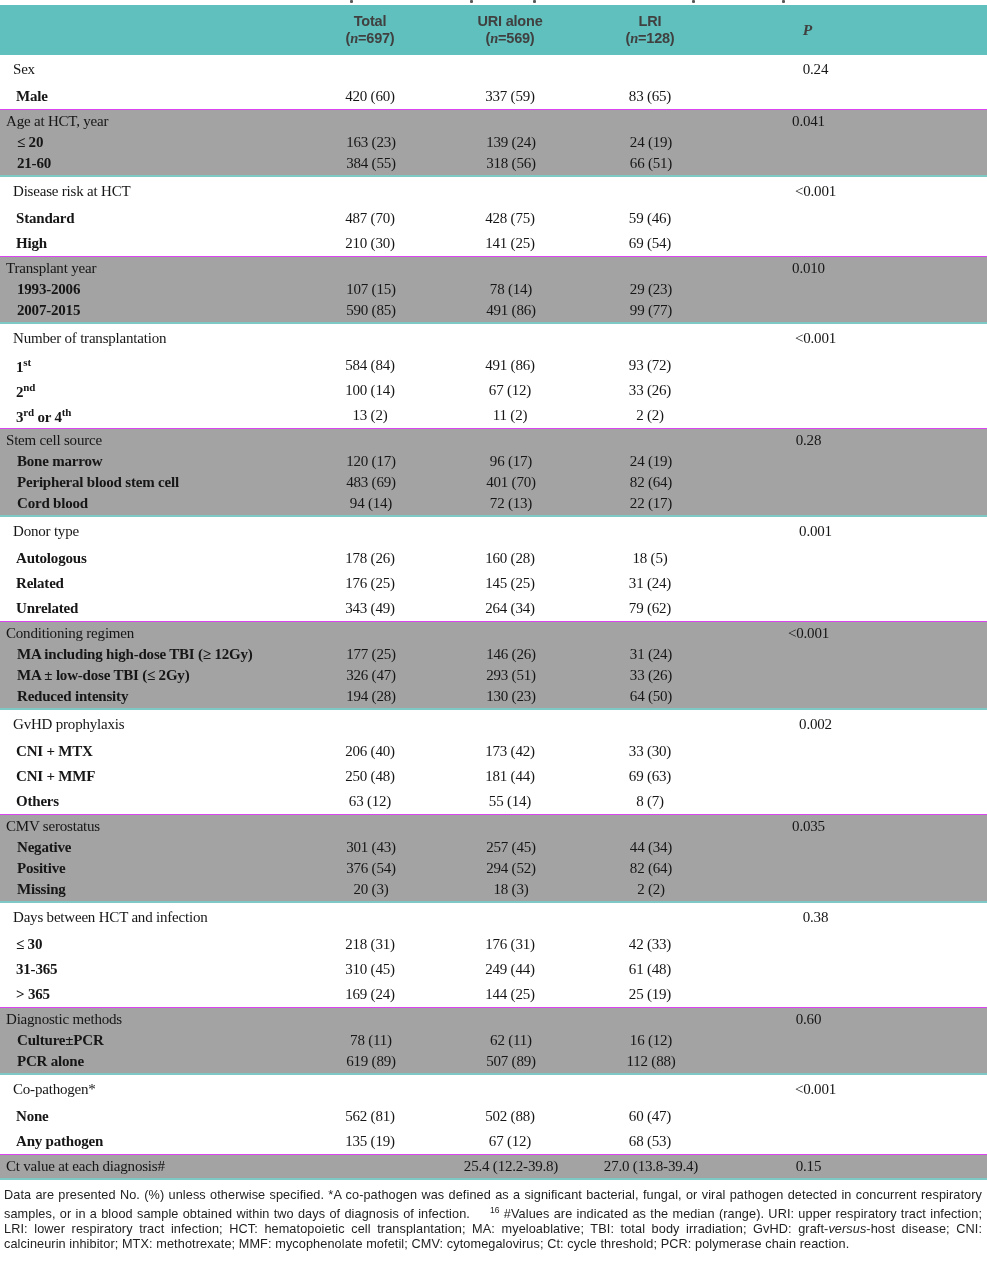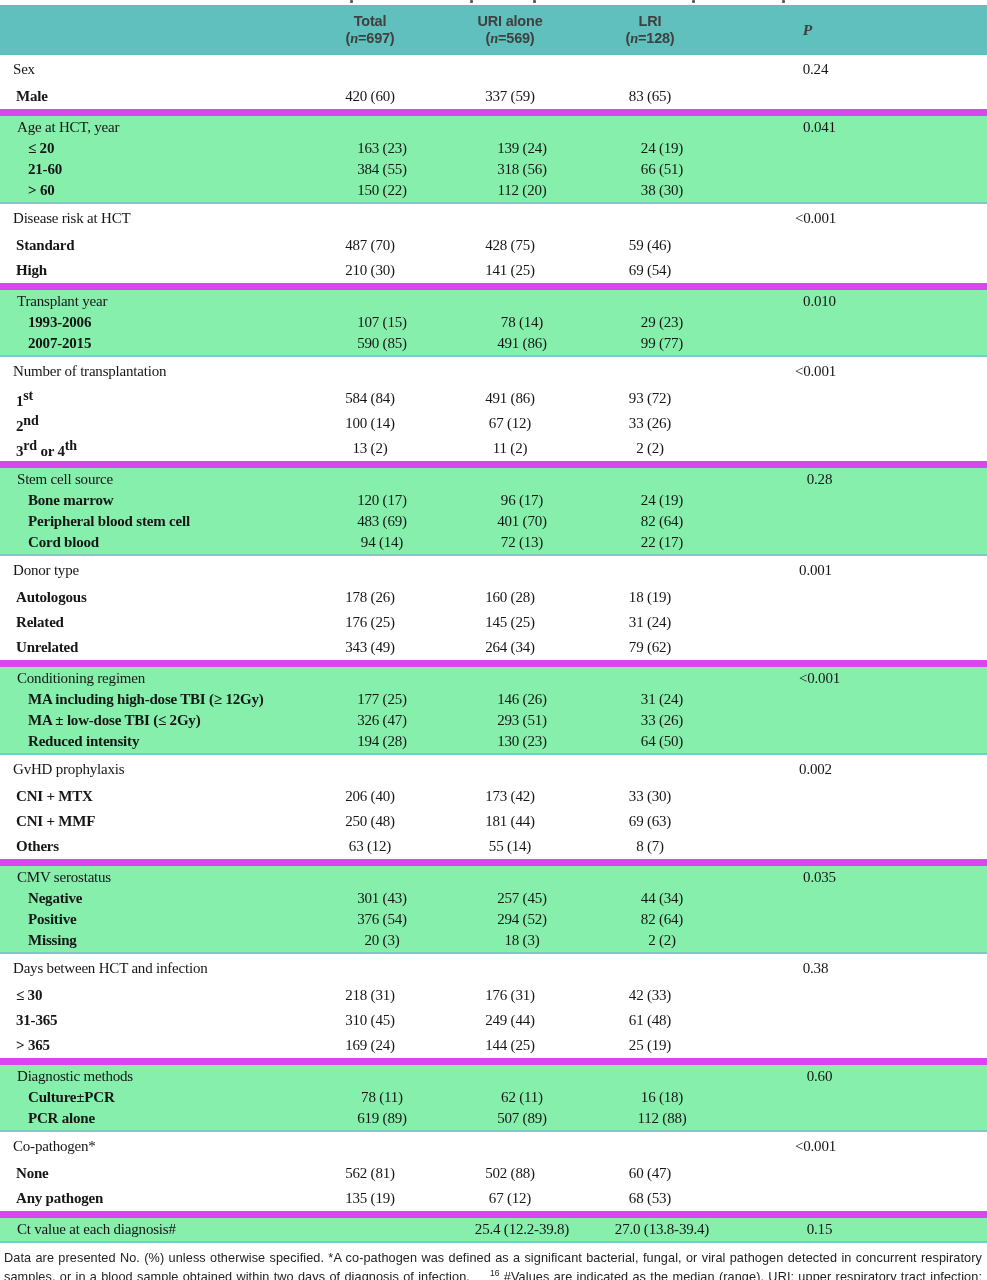--- a/index.html
+++ b/index.html
@@ -17,23 +17,23 @@
   .hsub i{font-family:"Liberation Serif", serif;}
   .hp{text-align:center;font-family:"Liberation Serif", serif;font-size:15.5px;}
   
   .row{display:grid;grid-template-columns:300px 140px 140px 140px 175px auto;align-items:center;
        font-size:15px;letter-spacing:-0.2px;line-height:1;}
   .lbl{padding-left:5px;white-space:nowrap;}
   .row.sub .lbl{padding-left:16px;font-weight:bold;}
   .num,.pcell{text-align:center;white-space:nowrap;}
   .sec-white .row{height:25px;}
   .sec-white .row.cat{height:29px;margin-left:8px;}
-  .sec-teal{background:#86efac;border-top:7px solid #d946ef;border-bottom:2px solid #7ec9c6;padding:1px 0 1px 12px;}
+  .sec-teal{background:#a3a3a3;border-top:1px solid #d946ef;border-bottom:2px solid #7ec9c6;padding:1px 0 1px 1px;}
   .sec-teal .row{height:21px;}
-  sup.ord{font-size:14px;}
+  sup.ord{font-size:11px;}
   
   .footnote{margin-top:8px;padding:0 5px 0 4px;font-family:"Liberation Sans", sans-serif;
             font-size:12.7px;line-height:15px;color:#222;text-align:justify;letter-spacing:0.1px;}
   .footnote .sup{vertical-align:super;font-size:8.5px;margin-left:20px;}
   .footnote .i{font-style:italic;}
 </style>
 </head>
 <body>
 
 <div class="page">
@@ -100,28 +100,20 @@
           <div class=""></div>
         </div>
         <div class="row sub">
           <div class="lbl">21-60</div>
           <div class="num">384 (55)</div>
           <div class="num">318 (56)</div>
           <div class="num">66 (51)</div>
           <div class="pcell"></div>
           <div class=""></div>
         </div>
-        <div class="row sub">
-          <div class="lbl">&gt; 60</div>
-          <div class="num">150 (22)</div>
-          <div class="num">112 (20)</div>
-          <div class="num">38 (30)</div>
-          <div class="pcell"></div>
-          <div class=""></div>
-        </div>
       </div>
       <div class="sec sec-white">
         <div class="row cat">
           <div class="lbl">Disease risk at HCT</div>
           <div class="num"></div>
           <div class="num"></div>
           <div class="num"></div>
           <div class="pcell">&lt;0.001</div>
           <div class=""></div>
         </div>
@@ -242,21 +234,21 @@
           <div class="num"></div>
           <div class="num"></div>
           <div class="num"></div>
           <div class="pcell">0.001</div>
           <div class=""></div>
         </div>
         <div class="row sub">
           <div class="lbl">Autologous</div>
           <div class="num">178 (26)</div>
           <div class="num">160 (28)</div>
-          <div class="num">18 (19)</div>
+          <div class="num">18 (5)</div>
           <div class="pcell"></div>
           <div class=""></div>
         </div>
         <div class="row sub">
           <div class="lbl">Related</div>
           <div class="num">176 (25)</div>
           <div class="num">145 (25)</div>
           <div class="num">31 (24)</div>
           <div class="pcell"></div>
           <div class=""></div>
@@ -412,21 +404,21 @@
           <div class="num"></div>
           <div class="num"></div>
           <div class="num"></div>
           <div class="pcell">0.60</div>
           <div class=""></div>
         </div>
         <div class="row sub">
           <div class="lbl">Culture±PCR</div>
           <div class="num">78 (11)</div>
           <div class="num">62 (11)</div>
-          <div class="num">16 (18)</div>
+          <div class="num">16 (12)</div>
           <div class="pcell"></div>
           <div class=""></div>
         </div>
         <div class="row sub">
           <div class="lbl">PCR alone</div>
           <div class="num">619 (89)</div>
           <div class="num">507 (89)</div>
           <div class="num">112 (88)</div>
           <div class="pcell"></div>
           <div class=""></div>

